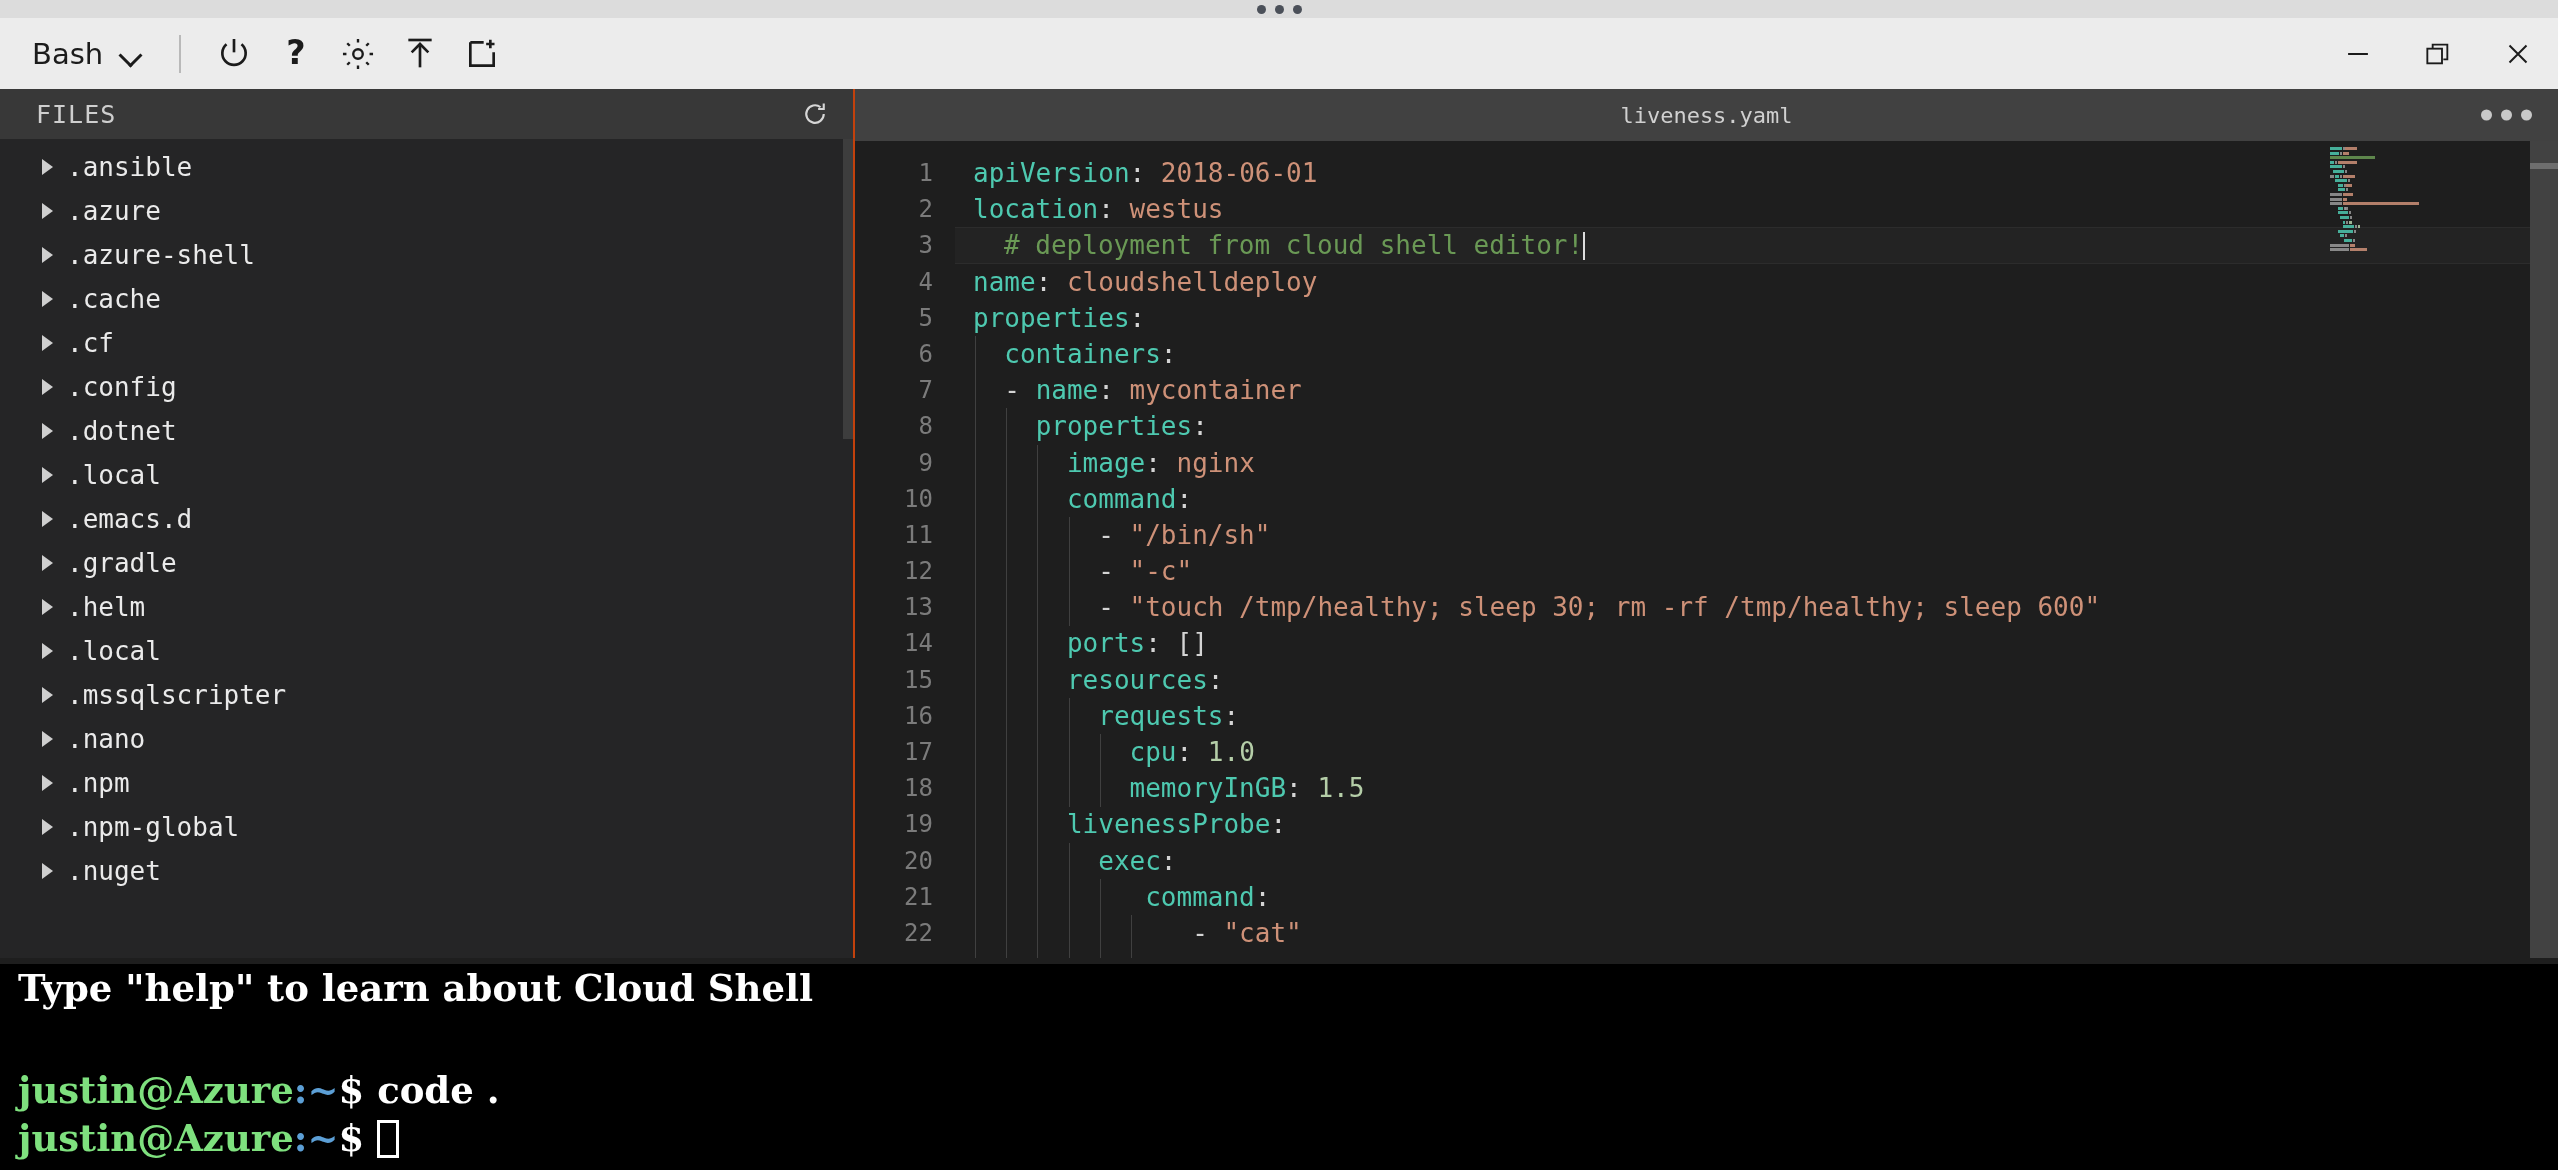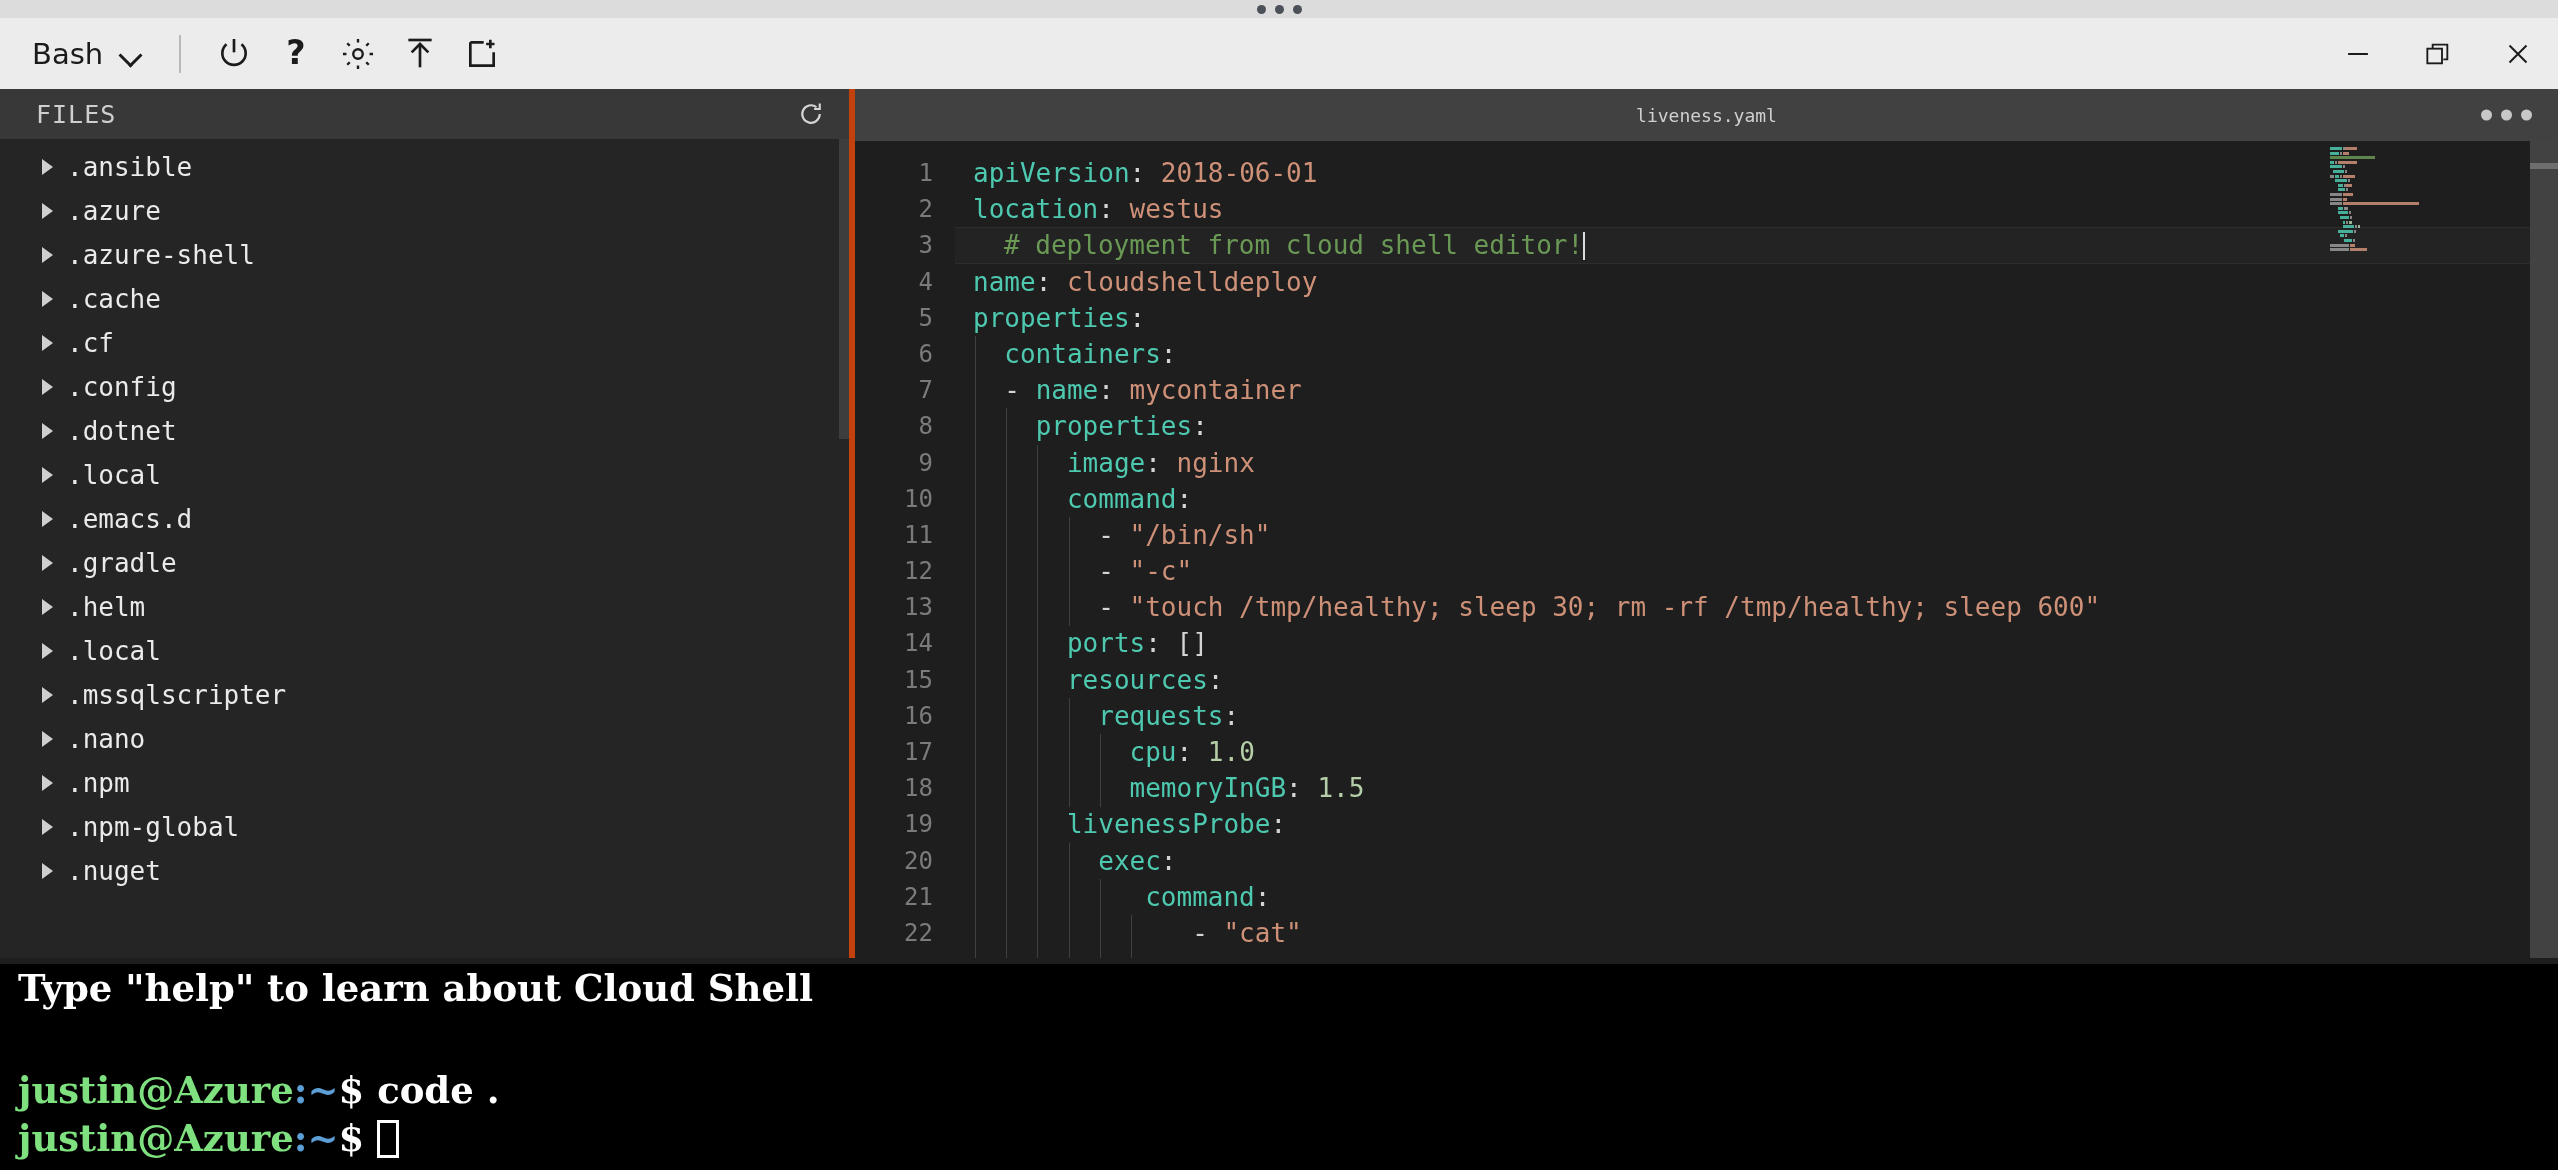--- a/index.html
+++ b/index.html
@@ -59,21 +59,21 @@
     width:2558px; height:869px;
     display:flex;
     background:#1e1e1e;
   }
 
   
   .sidebar {
     width:855px; background:#252526;
     display:flex; flex-direction:column;
     position:relative;
-    border-right:6px solid #c2410c;
+    border-right:2px solid #c2410c;
   }
   .files-head {
     height:50px; background:#383838;
     display:flex; align-items:center;
     padding:0 18px 0 36px;
     flex:0 0 auto;
   }
   .files-title {
     font-family:"DejaVu Sans Mono", monospace;
     font-size:25px; color:#cfcfcf; letter-spacing:1px;
@@ -104,21 +104,21 @@
 
   
   .editor { flex:1; background:#1e1e1e; display:flex; flex-direction:column; position:relative; min-width:0; }
   .ed-title {
     height:52px; background:#414141;
     display:flex; align-items:center; justify-content:center;
     position:relative; flex:0 0 auto;
   }
   .ed-title-text {
     font-family:"DejaVu Sans Mono", monospace;
-    font-size:18px; color:#d0d0d0;
+    font-size:22px; color:#d0d0d0;
   }
   .ed-dots {
     position:absolute; right:26px; top:50%; transform:translateY(-50%);
     display:flex; gap:9px; cursor:pointer;
   }
   .ed-dot { width:11px; height:11px; border-radius:50%; background:#c8c8c8; }
 
   .ed-area { flex:1; position:relative; overflow:hidden; display:flex; }
 
   .gutter {

